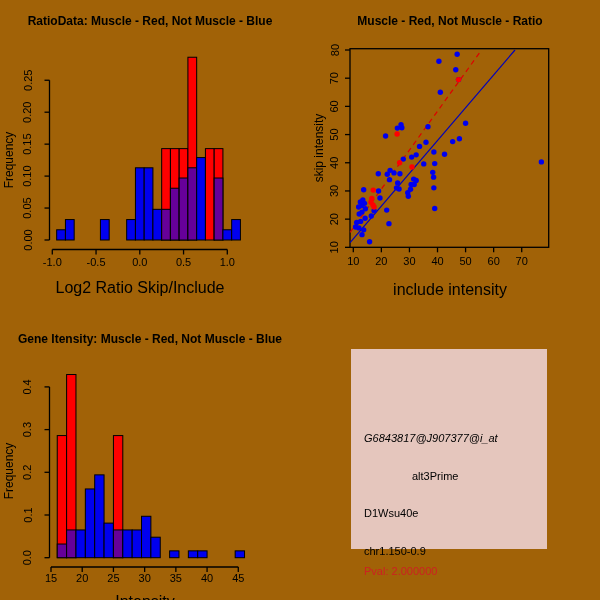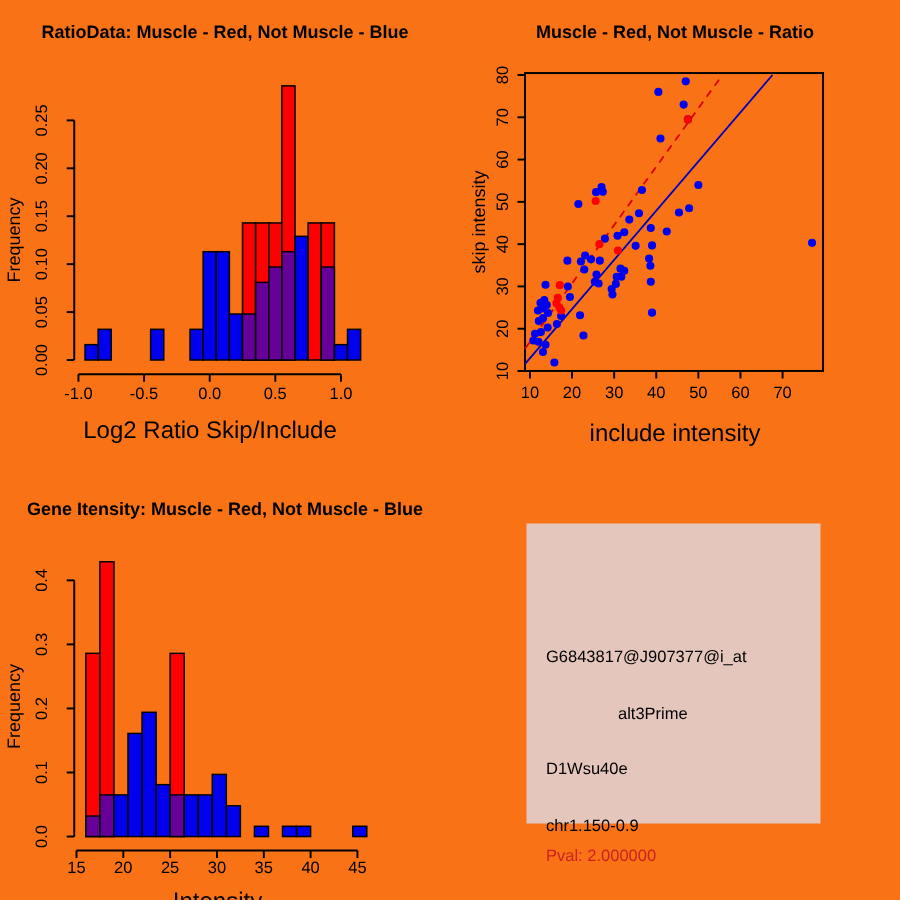--- a/index.html
+++ b/index.html
@@ -1,16 +1,16 @@
 <!DOCTYPE html>
 <html><head>
 <meta charset="utf-8">
 <style>
   html,body{margin:0;padding:0;background:#ffffff;}
-  .stage{position:relative;width:600px;height:600px;background:#f97316;overflow:hidden;
+  .stage{position:relative;width:600px;height:600px;background:#a16207;overflow:hidden;
          font-family:"Liberation Sans",sans-serif;}
   .quad{position:absolute;width:300px;height:300px;}
   #quad-tl{left:0;top:0;}
   #quad-tr{left:300px;top:0;}
   #quad-bl{left:0;top:316px;}
   #quad-br{left:300px;top:300px;}
   .chart-title{position:absolute;left:0;top:14px;width:300px;text-align:center;
                font-size:12px;font-weight:bold;color:#000;}
   .x-caption{position:absolute;text-align:center;font-size:16px;color:#000;}
   .y-caption{position:absolute;width:160px;height:14px;text-align:center;font-size:12px;color:#000;
@@ -257,21 +257,21 @@
           <rect x="197.7105" y="234.868" width="9.364500000000021" height="6.831999999999994" fill="#0000EE" stroke="#000" stroke-width="1"></rect>
           <rect x="235.16850000000002" y="234.868" width="9.364499999999992" height="6.831999999999994" fill="#0000EE" stroke="#000" stroke-width="1"></rect>
         </g>
       </svg>
     <div class="x-caption" style="left:45px;top:277px;width:200px;">Intensity</div>
     <div class="y-caption" style="left:-71px;top:148px;">Frequency</div>
   </div>
 
   <div class="quad" id="quad-br">
     <div class="info-box" id="info-box" style="background: rgb(229, 198, 189);">
-      <div class="info-line" style="top: 83px; color: rgb(0, 0, 0);">G6843817@J907377@i_at</div>
+      <div class="info-line" style="top: 83px; color: rgb(0, 0, 0); font-style: italic;">G6843817@J907377@i_at</div>
       <div class="info-line" style="top: 121px; color: rgb(0, 0, 0); margin-left: 48px;">alt3Prime</div>
       <div class="info-line" style="top: 158px; color: rgb(0, 0, 0);">D1Wsu40e</div>
       <div class="info-line" style="top: 196px; color: rgb(0, 0, 0);">chr1.150-0.9</div>
       <div class="info-line" style="top: 216px; color: rgb(204, 34, 34);">Pval: 2.000000</div>
     </div>
   </div>
 
 </div>
 
 </body></html>

